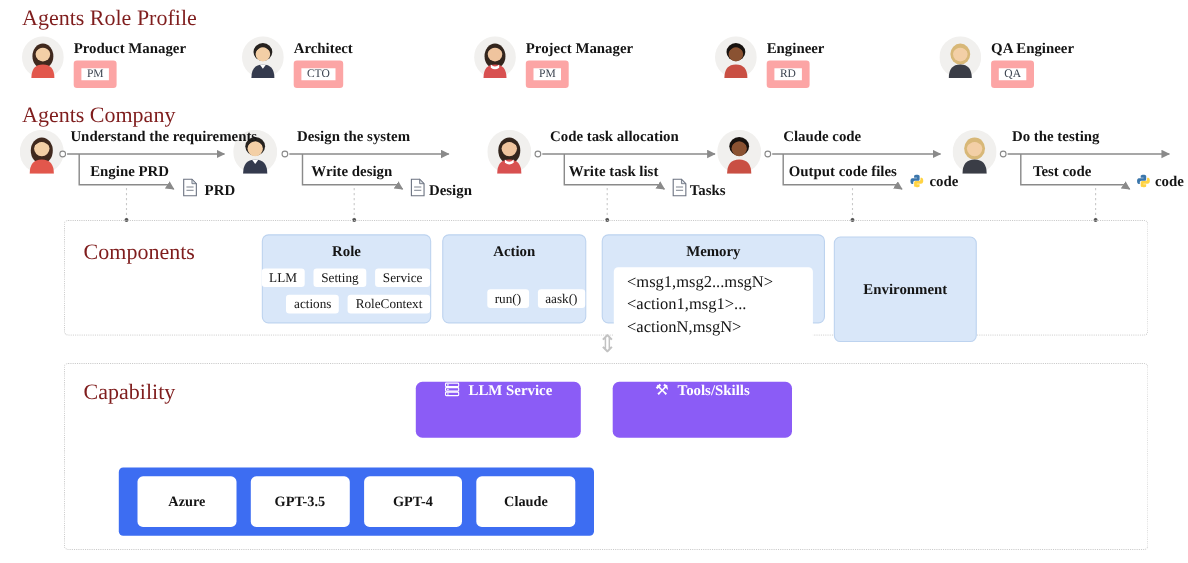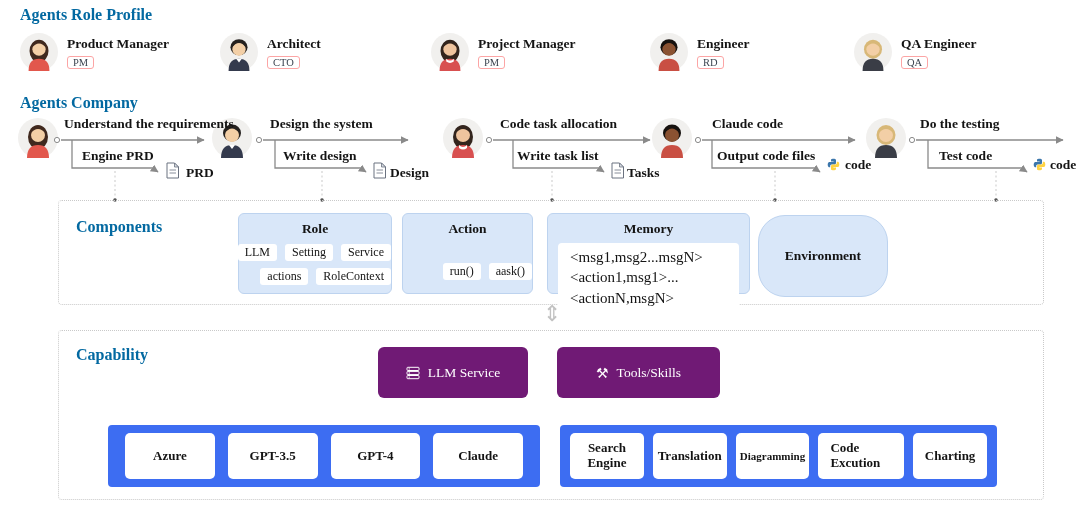--- a/index.html
+++ b/index.html
@@ -1,28 +1,28 @@
 <!DOCTYPE html>
 <html><head>
 <meta charset="utf-8">
 <style>
   html,body{margin:0;padding:0;background:#fff;}
   .canvas{position:relative;width:1080px;height:512px;background:#fff;overflow:hidden;
           font-family:"Liberation Serif",serif;color:#141414;}
 
-  .sec-heading{position:absolute;color:#0369a1;font-weight:bold;font-size:16px;}
+  .sec-heading{position:absolute;color:#7f1d1d;font-weight:normal;font-size:20px;}
   .h-role{left:20px;top:6px;}
   .h-company{left:20px;top:94px;}
 
   
   .role-card{position:absolute;top:33px;display:flex;gap:9px;align-items:flex-start;}
   .rc1{left:20px}.rc2{left:220px}.rc3{left:431px}.rc4{left:650px}.rc5{left:854px}
   .role-avatar{width:38px;height:38px;flex:0 0 auto;}
   .role-name{font-weight:bold;font-size:13.5px;line-height:1.1;margin-top:4px;}
-  .role-badge{display:inline-block;border:1px solid #fca5a5;border-radius:3px;background:#fff;
+  .role-badge{display:inline-block;border:7px solid #fca5a5;border-radius:3px;background:#fff;
               padding:0 5px;font-size:10.5px;color:#3c4450;margin-top:3px;}
 
   
   .wf-avatar{position:absolute;top:118px;width:40px;height:40px;}
   .wa1{left:18px}.wa2{left:212px}.wa3{left:443px}.wa4{left:652px}.wa5{left:866px}
 
   .wf-task{position:absolute;top:116px;font-weight:bold;font-size:13.5px;white-space:nowrap;}
   .wt1{left:64px}.wt2{left:270px}.wt3{left:500px}.wt4{left:712px}.wt5{left:920px}
   .wf-action{position:absolute;top:148px;font-weight:bold;font-size:13.5px;white-space:nowrap;}
   .wac1{left:82px}.wac2{left:283px}.wac3{left:517px}.wac4{left:717px}.wac5{left:939px}
@@ -33,36 +33,36 @@
   .overlay{position:absolute;left:0;top:0;width:1080px;height:512px;pointer-events:none;}
 
   
   .dashed-box{position:absolute;border:1px dotted #c9c9c9;border-radius:4px;}
   .components-box{left:58px;top:200px;width:984px;height:103px;}
   .l-components{left:76px;top:218px;}
   .card{position:absolute;background:#d9e7f9;border:1px solid #bdd3ef;border-radius:6px;box-sizing:border-box;}
   .card-role{left:238px;top:213px;width:154px;height:81px;}
   .card-action{left:402px;top:213px;width:131px;height:81px;}
   .card-memory{left:547px;top:213px;width:203px;height:81px;}
-  .card-env{left:758px;top:215px;width:130px;height:82px;display:flex;align-items:center;justify-content:center;border-radius:27px;}
+  .card-env{left:758px;top:215px;width:130px;height:96px;display:flex;align-items:center;justify-content:center;}
   .card-title{text-align:center;font-weight:bold;font-size:13.5px;margin-top:7px;}
   .card-env .card-title{margin-top:0;}
   .chip-row{display:flex;justify-content:flex-end;gap:8px;margin-top:7px;}
   .chip{background:#fff;border-radius:3px;padding:1px 7px;font-size:12px;white-space:nowrap;}
   .mem-box{background:#fff;border-radius:4px;margin:6px 10px 0 10px;padding:4px 4px 4px 12px;
            font-size:15px;line-height:1.35;}
 
   .exchange{position:absolute;left:543px;top:301px;font-size:22px;color:#c2c2c2;
             font-family:"DejaVu Sans",sans-serif;}
 
   
   .capability-box{left:58px;top:330px;width:984px;height:168px;}
   .l-capability{left:76px;top:346px;}
-  .cap-btn{position:absolute;background:#701a75;border-radius:6px;color:#fff;font-weight:normal;
-           font-size:13.5px;display:flex;align-items:center;justify-content:center;gap:8px;}
+  .cap-btn{position:absolute;background:#8b5cf6;border-radius:6px;color:#fff;font-weight:bold;
+           font-size:13.5px;display:flex;justify-content:center;gap:8px;}
   .btn-llm{left:378px;top:347px;width:150px;height:51px;}
   .btn-tools{left:557px;top:347px;width:163px;height:51px;}
   .tools-glyph{font-family:"DejaVu Sans",sans-serif;font-size:14px;}
 
   .blue-bar{position:absolute;top:425px;height:62px;background:#3d6df2;border-radius:4px;
             display:flex;align-items:center;box-sizing:border-box;}
   .bar-llm{left:108px;width:432px;padding:0 17px;gap:13px;}
   .bar-tools{left:560px;width:437px;padding:0 10px;gap:9px;}
   .bar-card{flex:1;background:#fff;border-radius:5px;height:46px;display:flex;align-items:center;
             justify-content:center;font-weight:bold;font-size:13px;text-align:center;line-height:1.15;}
@@ -331,21 +331,14 @@
     <span>Tools/Skills</span>
   </div>
 
   <div class="blue-bar bar-llm">
     <div class="bar-card">Azure</div>
     <div class="bar-card">GPT-3.5</div>
     <div class="bar-card">GPT-4</div>
     <div class="bar-card">Claude</div>
   </div>
 
-  <div class="blue-bar bar-tools">
-    <div class="bar-card">Search Engine</div>
-    <div class="bar-card">Translation</div>
-    <div class="bar-card">Diagramming</div>
-    <div class="bar-card">Code Excution</div>
-    <div class="bar-card">Charting</div>
-  </div>
 
 </div>
 
 </body></html>

